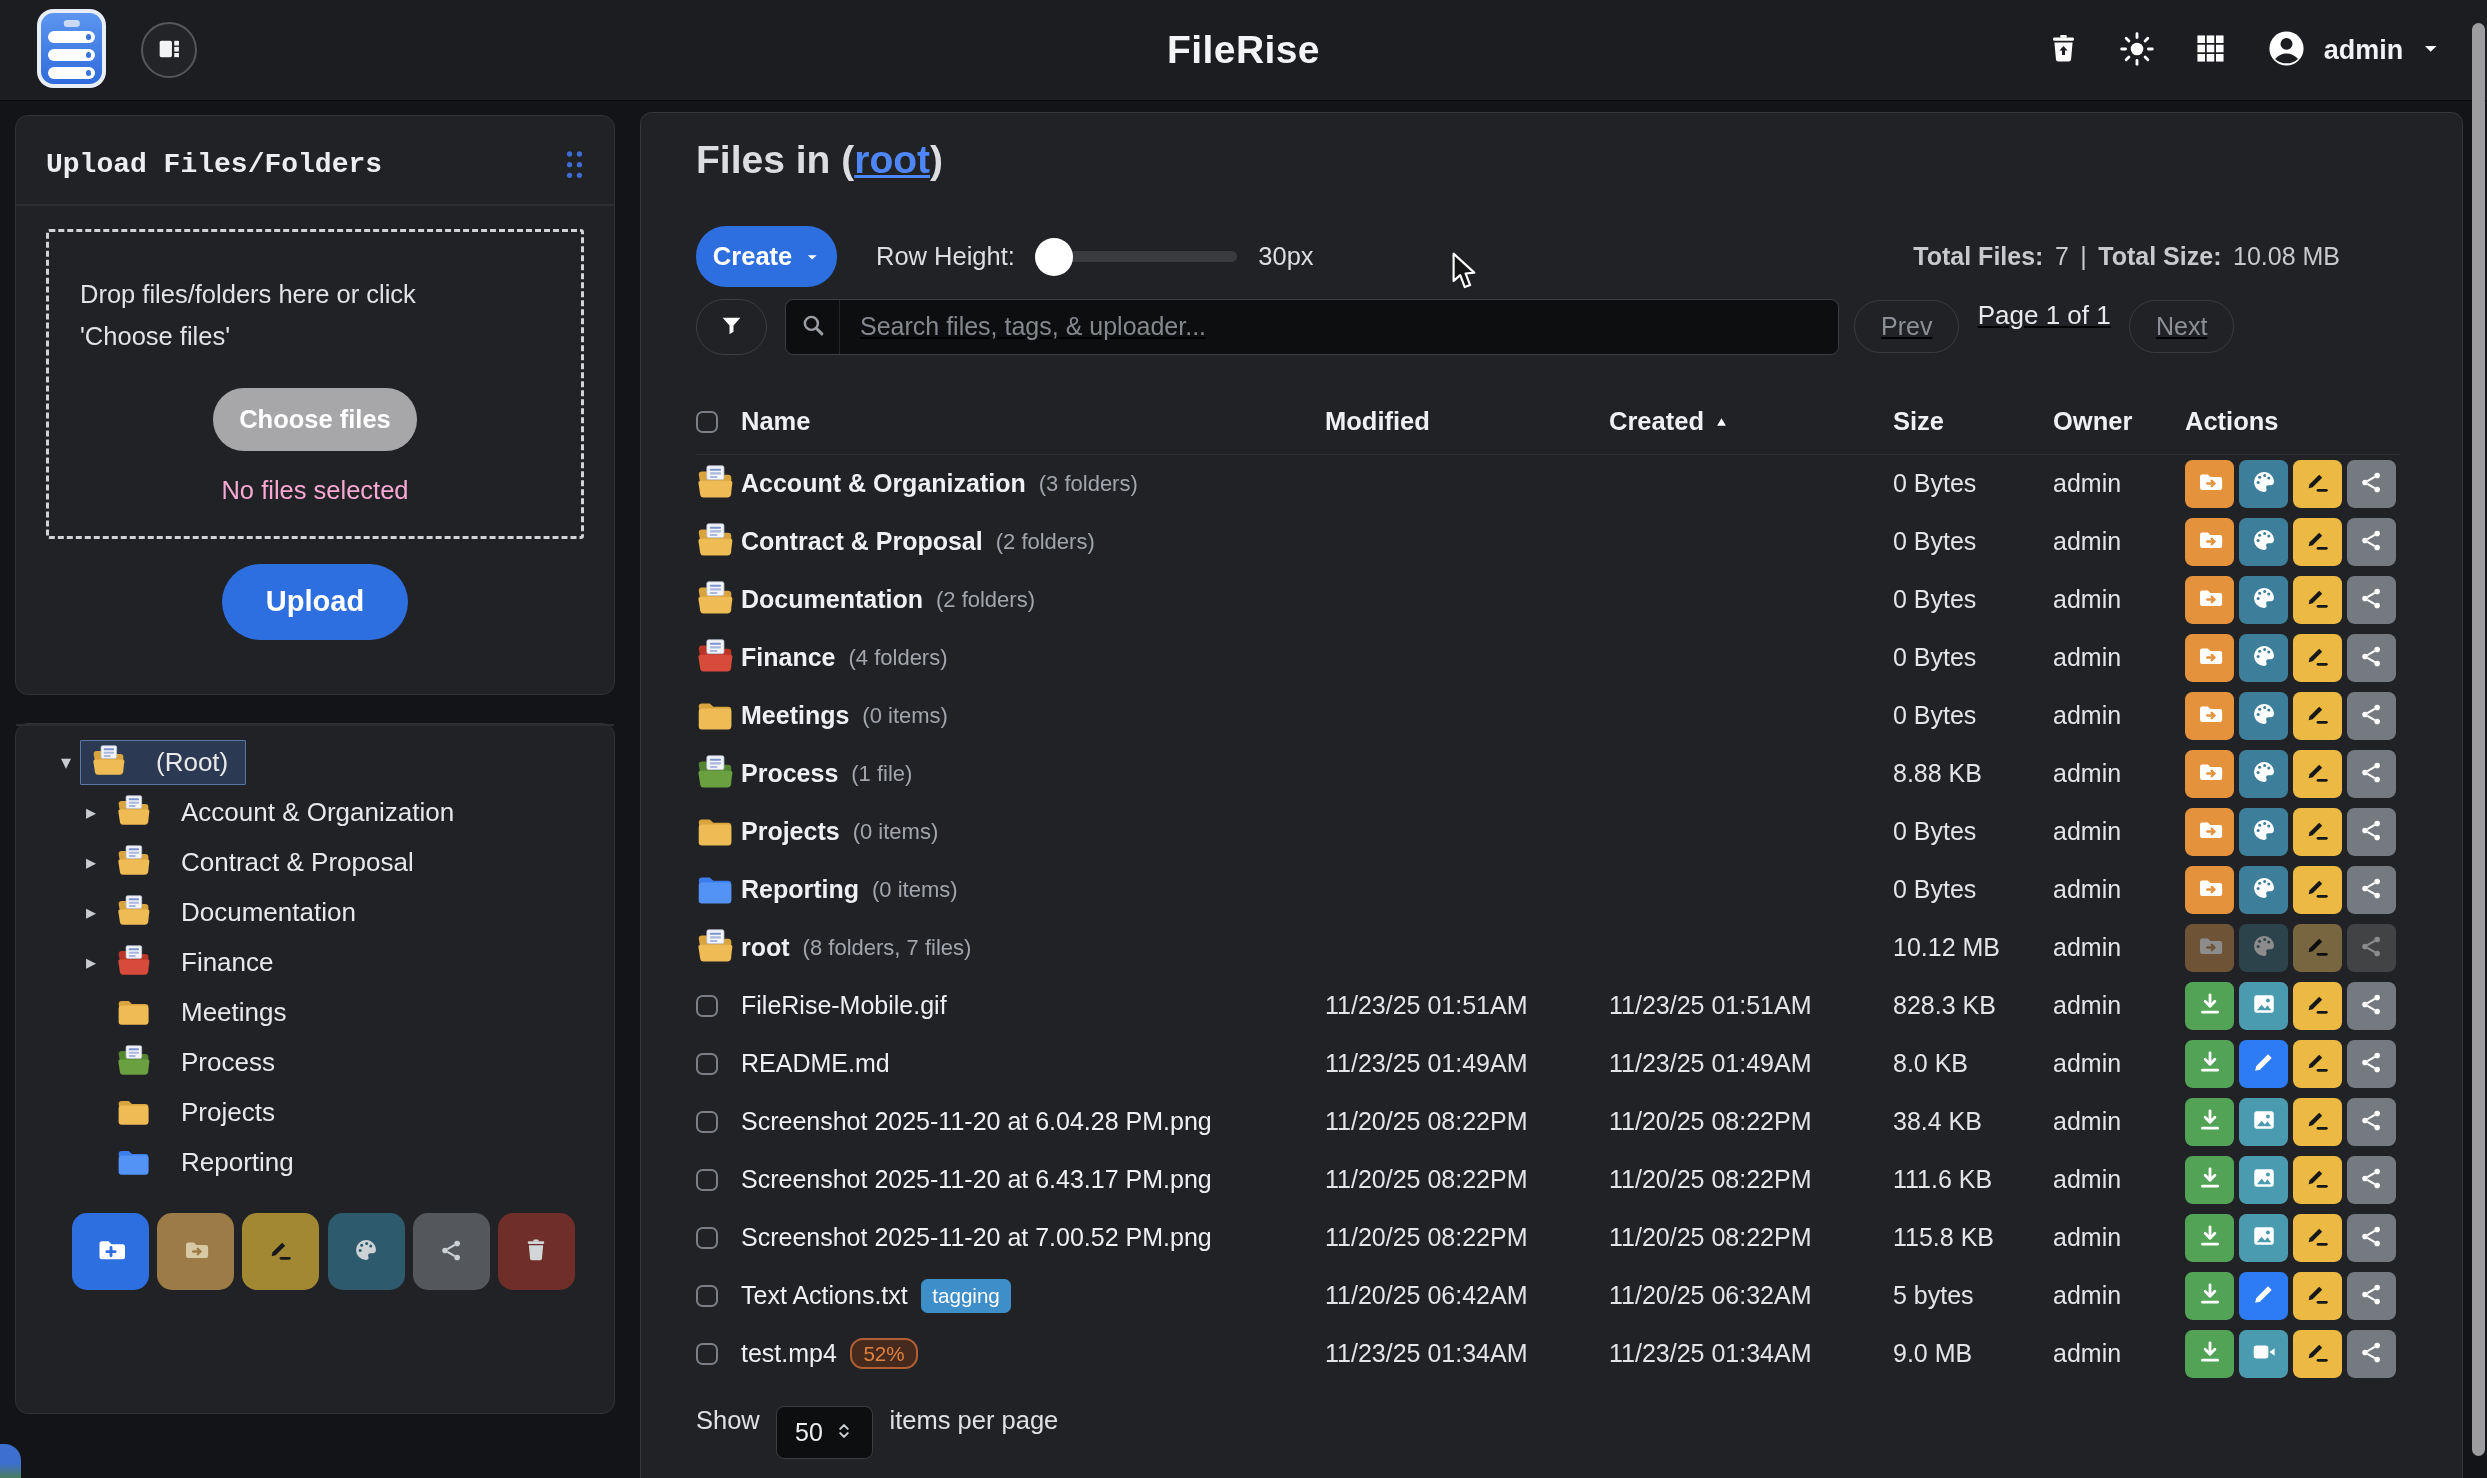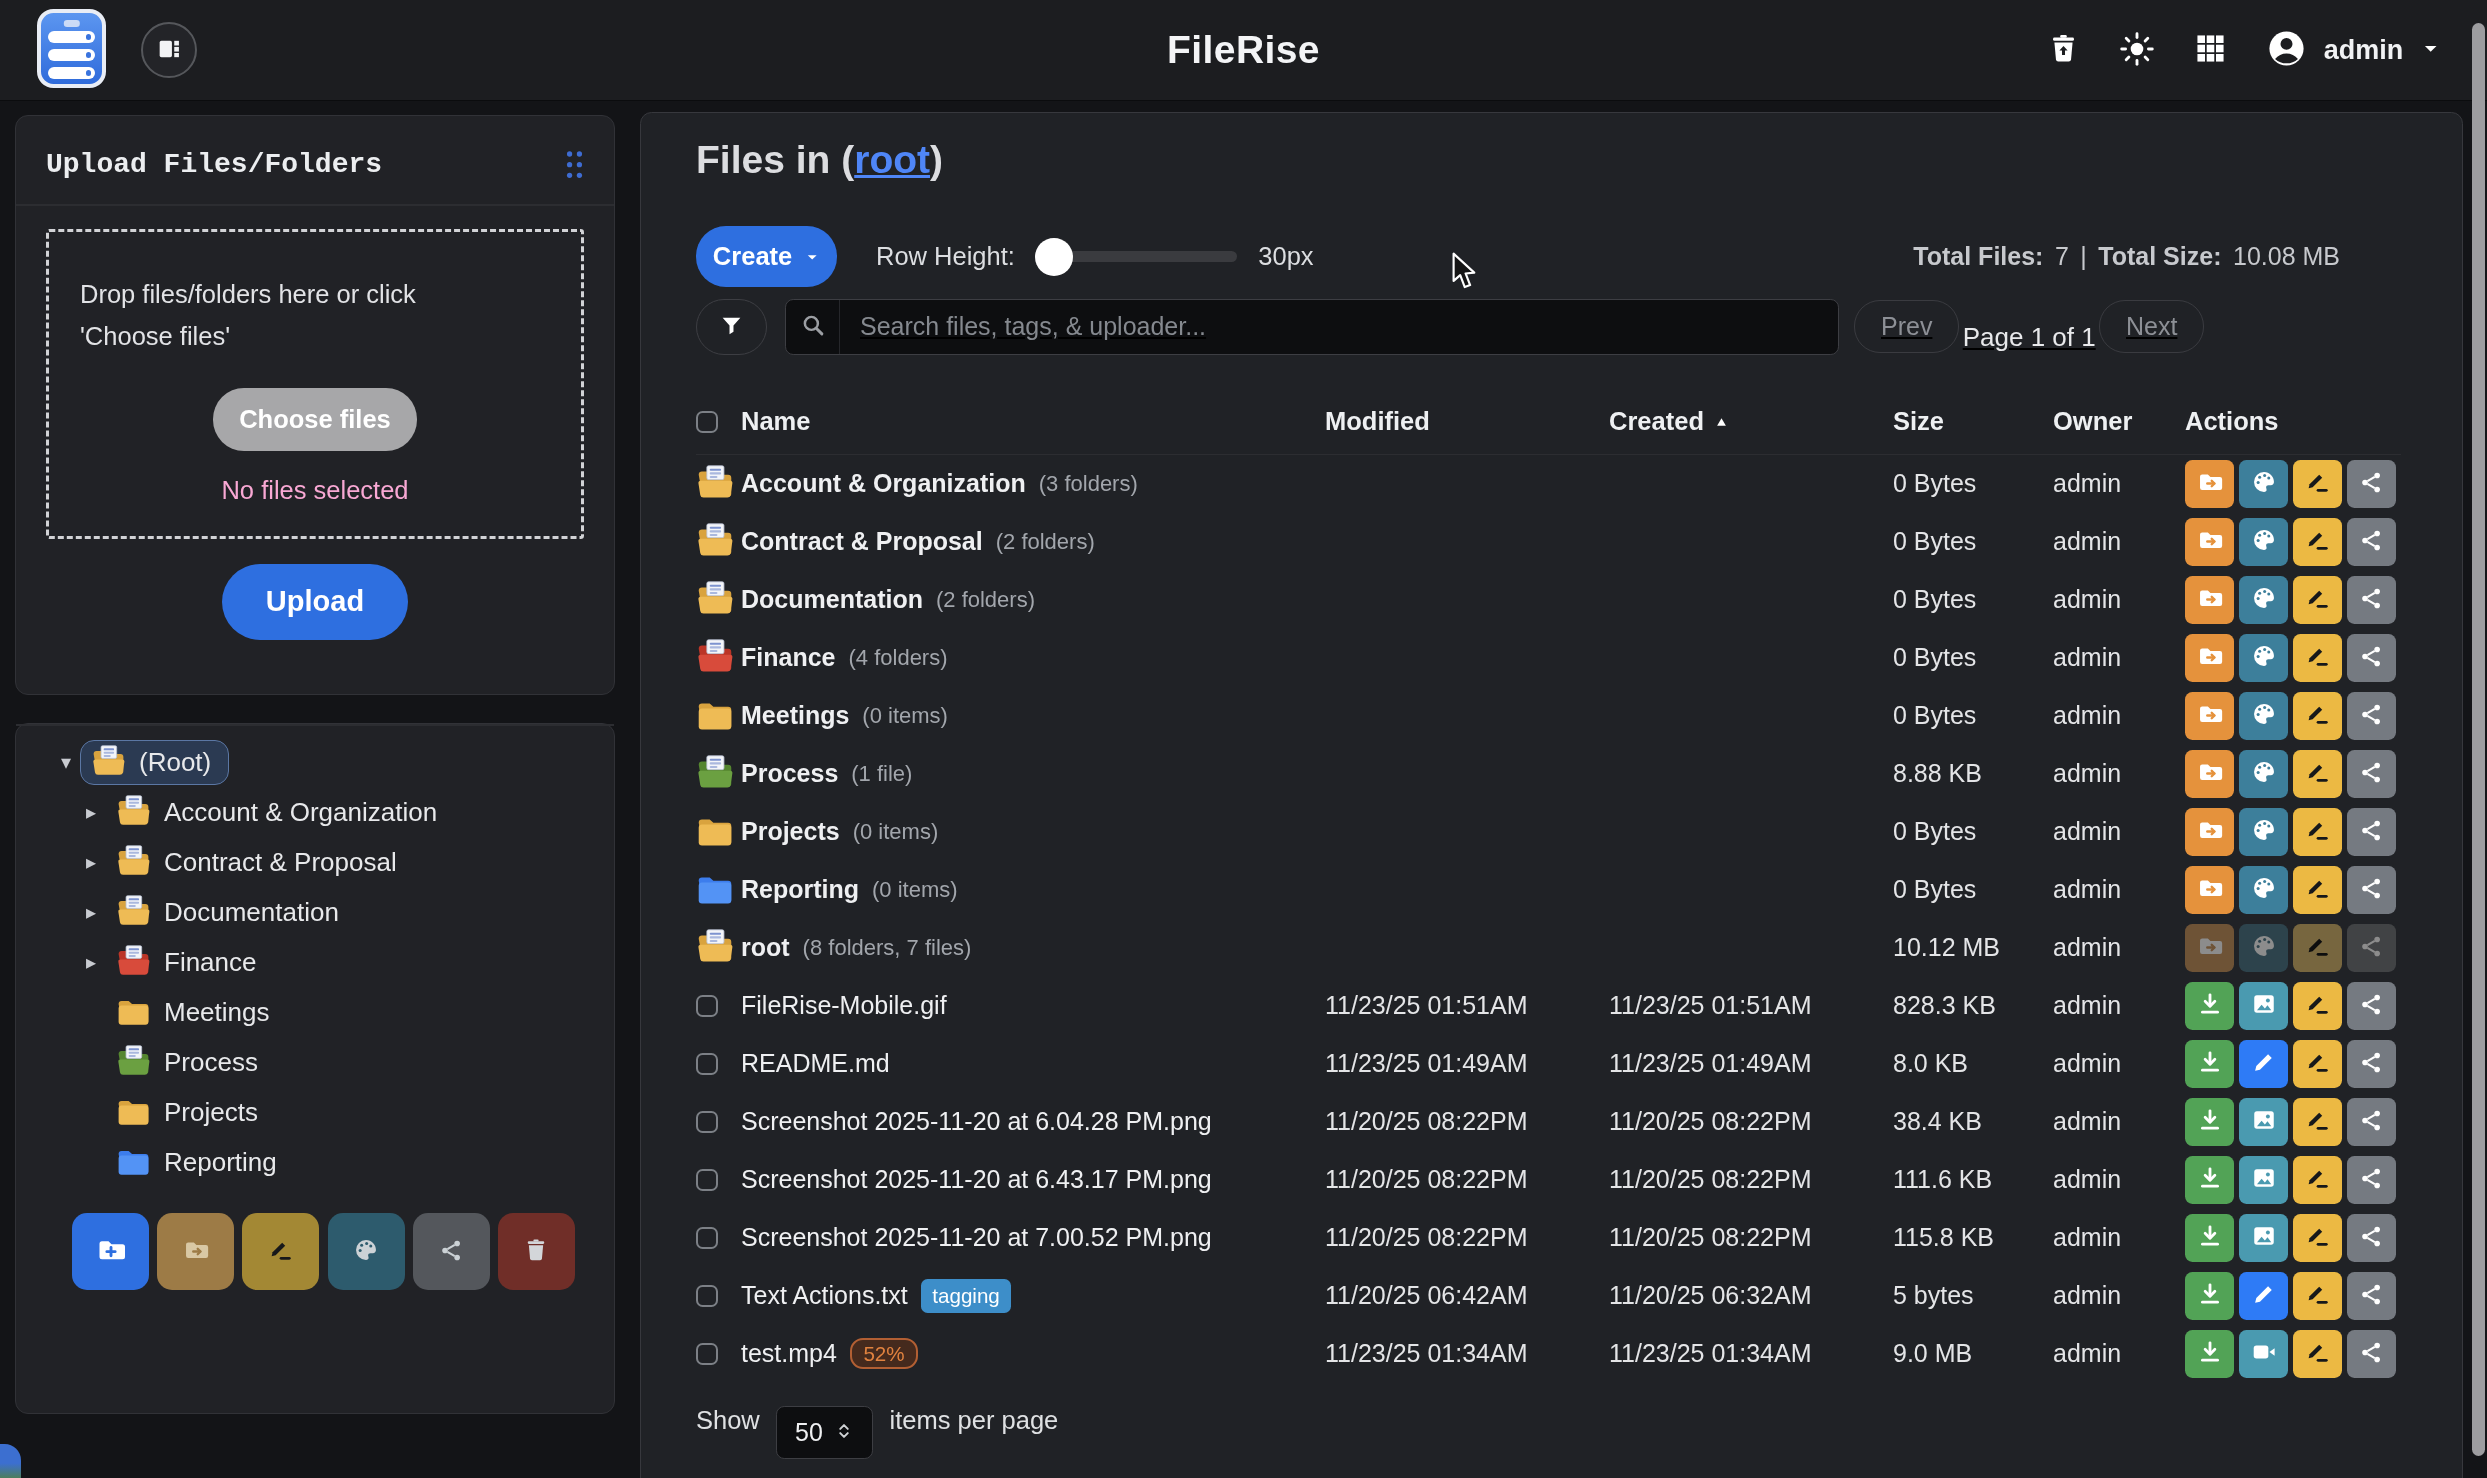--- a/index.html
+++ b/index.html
@@ -37,21 +37,21 @@
   .no-files{margin-top:25px;text-align:center;font-size:25.5px;color:#f9a8d4;}
   .upload-btn{display:flex;align-items:center;justify-content:center;margin:25px auto 0;width:186px;height:76px;
         border-radius:38px;background:#2e6fe0;color:#fff;font-size:29px;font-weight:bold;border:0;cursor:pointer;}
 
   .folder-card{top:723px;height:691px;}
   .info-dot{width:36px;height:36px;border-radius:50%;background:#e8a33c;color:#222;font-weight:bold;font-size:23px;
         display:flex;align-items:center;justify-content:center;font-family:"Liberation Serif",serif;}
   #folder-tree{margin-top:11.5px;}
   .tree-row{height:50px;display:flex;align-items:center;}
   .tree-caret{width:28px;text-align:center;font-size:20px;color:#c8cbd0;flex:0 0 auto;cursor:pointer;}
-  .tree-pill{display:inline-flex;align-items:center;gap:13px;padding:4.1px 16.4px 4.1px 10px;border-radius:14px;border:1.6px solid transparent;cursor:pointer;}
+  .tree-pill{display:inline-flex;align-items:center;gap:30px;padding:4.1px 16.4px 4.1px 10px;border-radius:1px;border:1.6px solid transparent;cursor:pointer;}
   .tree-pill.selected{background:#2b3a52;border-color:#5b77a4;}
   .tree-label{font-size:26px;color:#e8e9eb;font-weight:500;white-space:nowrap;}
   .folder-actions{display:flex;gap:8.2px;padding-left:56px;margin-top:26px;}
   .fa-btn{width:77px;height:77px;border-radius:15px;border:0;display:flex;align-items:center;justify-content:center;cursor:pointer;padding:0;}
 
   .corner-sliver{position:absolute;left:0;top:1444px;width:21.4px;height:35px;
         background:linear-gradient(180deg,#3c6fd0 55%,#4d7f55);border-top-right-radius:16.4px;}
 
   
   .panel{position:absolute;left:640px;top:112px;width:1823px;height:1398px;background:#202226;
@@ -70,21 +70,21 @@
   .totals b{color:#c7c9cd;}
 
   .search-row{margin-top:11.5px;display:flex;align-items:center;height:56px;text-decoration:underline;}
   .filter-btn{width:71px;height:56px;border-radius:28px;border:1.6px solid #3d3e43;background:transparent;
         display:flex;align-items:center;justify-content:center;cursor:pointer;box-sizing:border-box;}
   .search-box{margin-left:18px;width:1054px;height:56px;border:1.6px solid #3d3e43;border-radius:8.2px;background:#0d0e10;
         display:flex;align-items:center;box-sizing:border-box;overflow:hidden;}
   .search-icon-zone{width:53px;height:100%;display:flex;align-items:center;justify-content:center;border-right:1.6px solid #26272b;flex:0 0 auto;}
   .search-box input{flex:1;height:100%;background:transparent;border:0;outline:none;color:#dfe0e3;font-size:25px;padding:0 20px;font-family:inherit;}
   .search-box input::placeholder{color:#85898f;}
-  .pager{margin-left:15px;display:flex;align-items:flex-end;}
+  .pager{margin-left:15px;display:flex;align-items:flex-start;gap:15px;}
   .pill{height:53px;padding:0 26px;border:1.6px solid #3a3b40;border-radius:26px;background:transparent;color:#8d9096;
         font-size:25px;display:flex;align-items:center;cursor:pointer;}
   .page-label{color:#e8e9eb;font-size:26px;margin:0 3.3px;white-space:nowrap;}
 
   .tgrid{display:grid;grid-template-columns:45px 584px 284px 284px 160px 132px 214px;align-items:center;}
   .thead{margin-top:48px;height:38px;font-size:25.5px;font-weight:bold;color:#eef0f2;border-bottom:1.6px solid #2c2d31;padding-bottom:13px;}
   .th{display:flex;align-items:center;gap:10px;cursor:pointer;}
   .cb{width:22px;height:22px;border:2.5px solid #7c8086;border-radius:6.6px;box-sizing:border-box;display:inline-block;cursor:pointer;}
   .trow{height:58px;}
   .c1{display:flex;align-items:center;}

